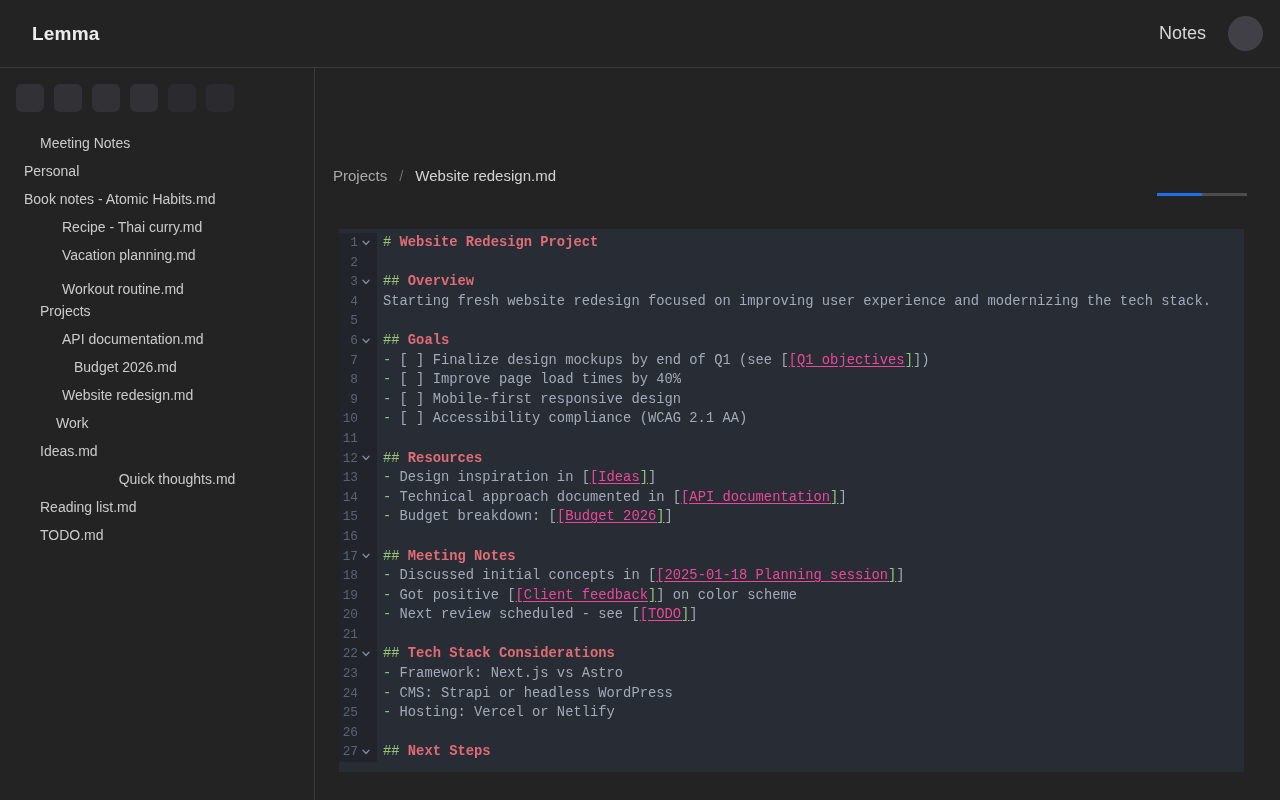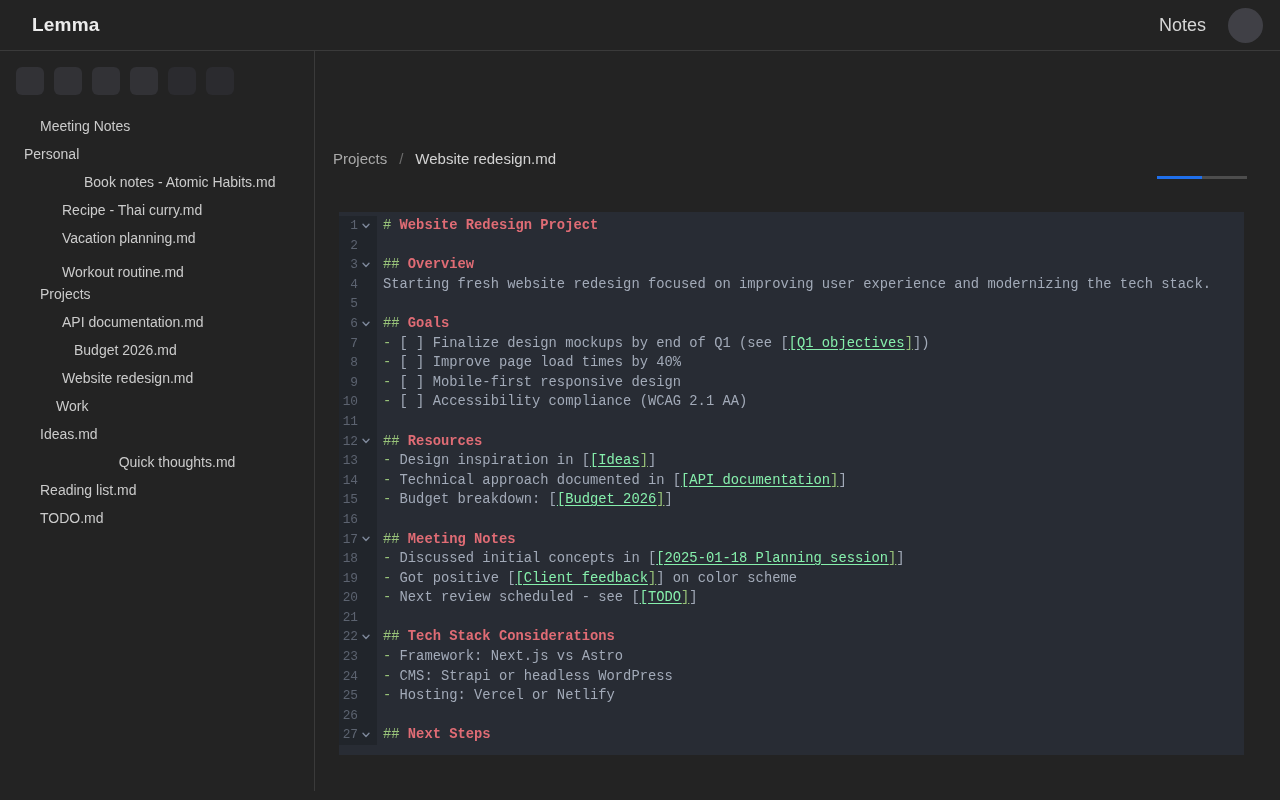--- a/index.html
+++ b/index.html
@@ -1,21 +1,21 @@
 <!DOCTYPE html>
 <html><head>
 <meta charset="utf-8">
 <style>
   * { margin:0; padding:0; box-sizing:border-box; }
   html,body { width:1280px; height:800px; overflow:hidden; }
   body { background:#232323; font-family:"Liberation Sans", sans-serif; color:#d0d0d0; }
   svg { display:block; }
 
   
-  .topbar { height:51px; display:flex; align-items:center; justify-content:space-between;
+  .topbar { height:68px; display:flex; align-items:center; justify-content:space-between;
             padding:0 17px 0 32px; border-bottom:1px solid #3a3a3a; }
   .app-title { font-size:19px; font-weight:bold; color:#ececec; letter-spacing:.2px; }
   .topbar-right { display:flex; align-items:center; gap:22px; }
   .notes-btn { display:flex; align-items:center; gap:9px; background:none; border:none;
                color:#d6d6d6; font-size:18px; font-family:inherit; cursor:pointer; }
   .notes-btn svg { stroke:#d6d6d6; }
   .avatar { width:35px; height:35px; border-radius:50%; background:#404046;
             display:flex; align-items:center; justify-content:center; cursor:pointer; }
   .avatar svg { stroke:#e8e8e8; }
 
@@ -61,21 +61,21 @@
             padding-top:4px; cursor:text; }
   .cm-line { display:flex; height:19.6px; white-space:pre; }
   .gut { width:38px; flex:none; background:#21252b; display:flex; align-items:center;
          color:#5c6370; font-size:12.8px; }
   .gut .num { width:19px; text-align:right; flex:none; }
   .gut .fold { width:16px; display:flex; justify-content:center; flex:none; cursor:pointer; }
   .code { flex:1; padding-left:6px; color:#a2aab8; }
   .cm-line.active .gut, .cm-line.active .code { background:#2c313a; }
   .tok-m { color:#98c379; }
   .tok-h { color:#e06c75; font-weight:bold; }
-  .tok-l { color:#86efac; text-decoration:underline; text-underline-offset:2px; }
+  .tok-l { color:#ec4899; text-decoration:underline; text-underline-offset:2px; }
   .tok-g { color:#98c379; text-decoration:underline; text-underline-offset:2px; }
 </style>
 </head>
 <body>
 
 <div class="topbar">
   <div class="app-title">Lemma</div>
   <div class="topbar-right">
     <button class="notes-btn">
       <span class="nicon">
@@ -166,21 +166,21 @@
           <span class="tree-label">Meeting Notes</span>
         </div>
         <div class="tree-row" style="">
           <span class="ticon folder">
             <svg width="15" height="15" viewBox="0 0 24 24" fill="none" stroke="currentColor" stroke-width="2" stroke-linecap="round" stroke-linejoin="round" style="stroke:inherit">
               <path d="m6 14 1.45-2.9A2 2 0 0 1 9.24 10H20a2 2 0 0 1 1.94 2.5l-1.55 6A2 2 0 0 1 18.45 20H4a2 2 0 0 1-2-2V5a2 2 0 0 1 2-2h3.93a2 2 0 0 1 1.66.9l.82 1.2a2 2 0 0 0 1.66.9H18a2 2 0 0 1 2 2v2"></path>
             </svg>
           </span>
           <span class="tree-label">Personal</span>
         </div>
-        <div class="tree-row" style="padding-left: 38px; gap: 22px;">
+        <div class="tree-row" style="">
           <span class="ticon file">
             <svg width="15" height="15" viewBox="0 0 24 24" fill="none" stroke="currentColor" stroke-width="2" stroke-linecap="round" stroke-linejoin="round" style="stroke:inherit">
               <path d="M14.5 2H6a2 2 0 0 0-2 2v16a2 2 0 0 0 2 2h12a2 2 0 0 0 2-2V7.5Z"></path>
               <polyline points="14.5 2 14.5 7.5 20 7.5"></polyline>
             </svg>
           </span>
           <span class="tree-label">Book notes - Atomic Habits.md</span>
         </div>
         <div class="tree-row" style="padding-left: 38px;">
           <span class="ticon file">

